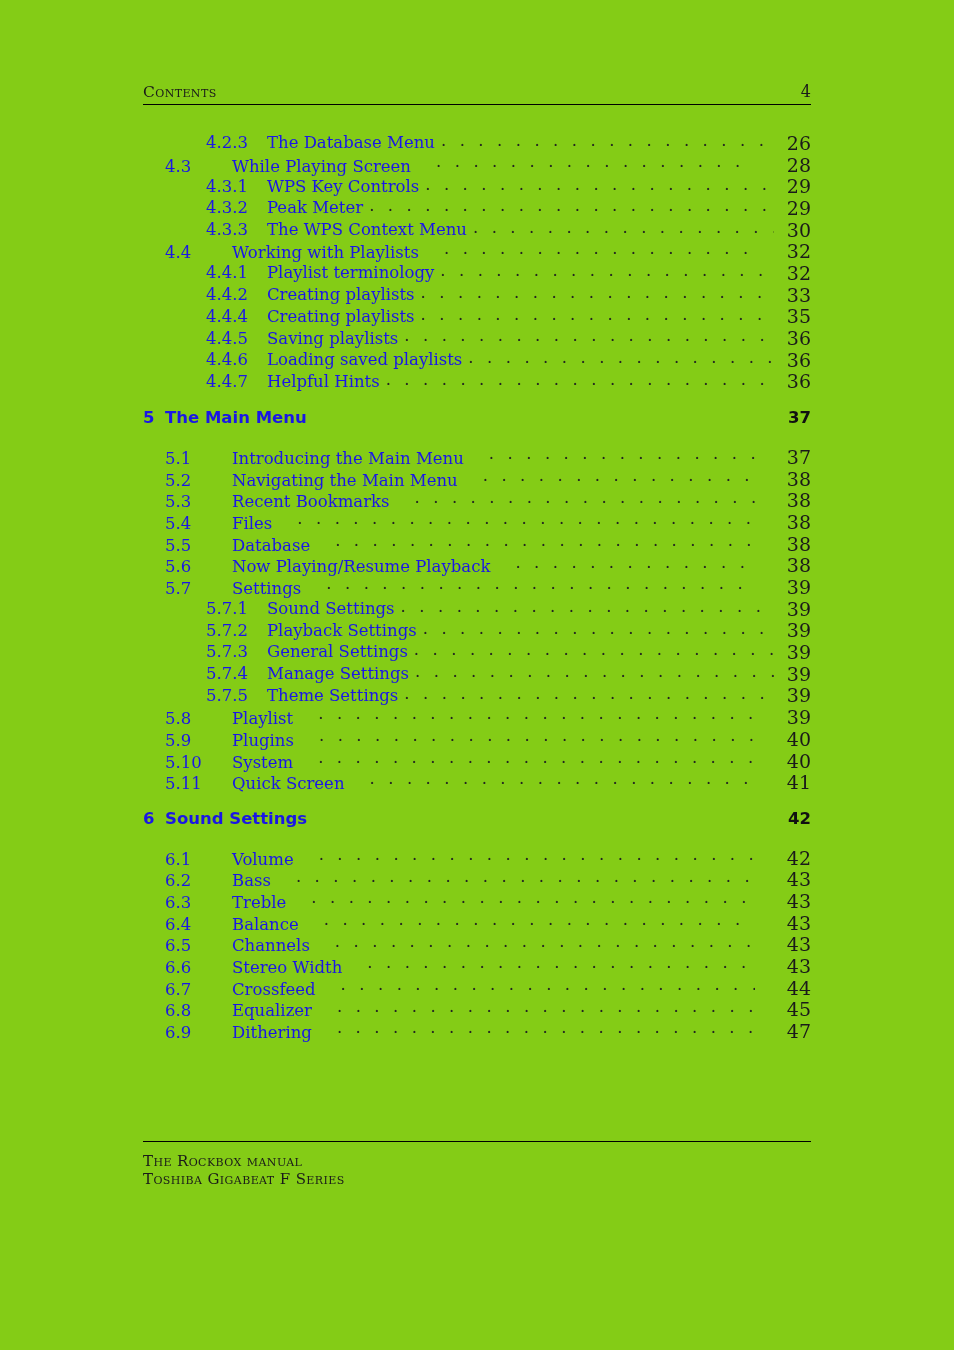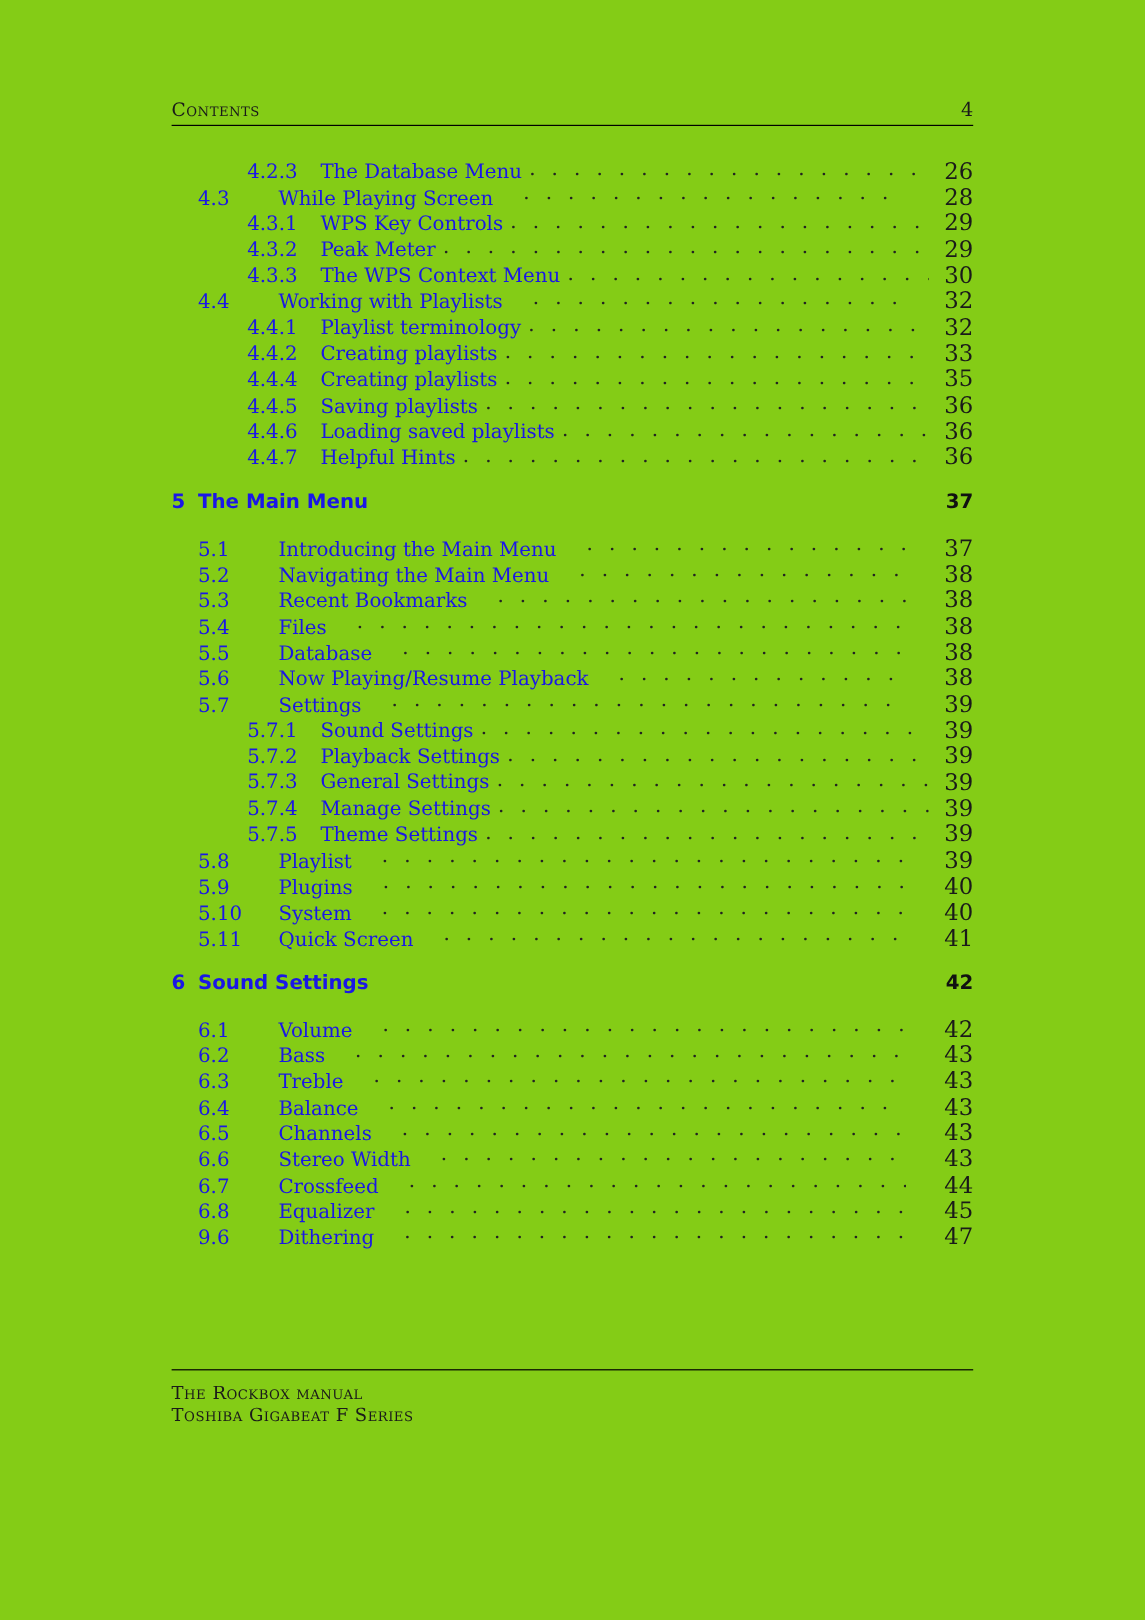--- a/index.html
+++ b/index.html
@@ -401,21 +401,21 @@
         <span class="leader"></span>
         <span class="pg">44</span>
       </div>
       <div class="row lvl2">
         <span class="num">6.8</span>
         <span class="title">Equalizer</span>
         <span class="leader"></span>
         <span class="pg">45</span>
       </div>
       <div class="row lvl2">
-        <span class="num">9.6</span>
+        <span class="num">6.9</span>
         <span class="title">Dithering</span>
         <span class="leader"></span>
         <span class="pg">47</span>
       </div>
     </div>
 
   <div class="footer-rule"></div>
   <div class="footer">
     <span class="footer-left">The Rockbox manual</span>
     <span class="footer-right">Toshiba Gigabeat F Series</span>

